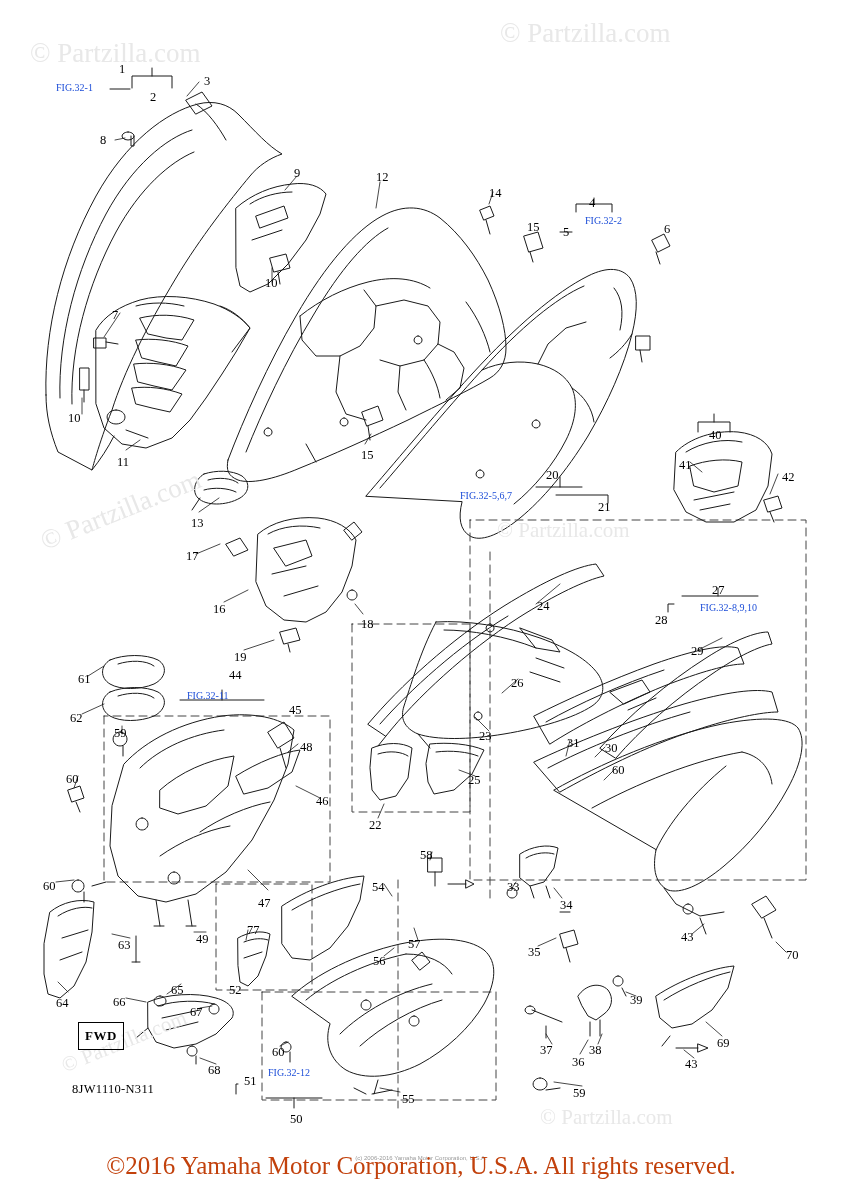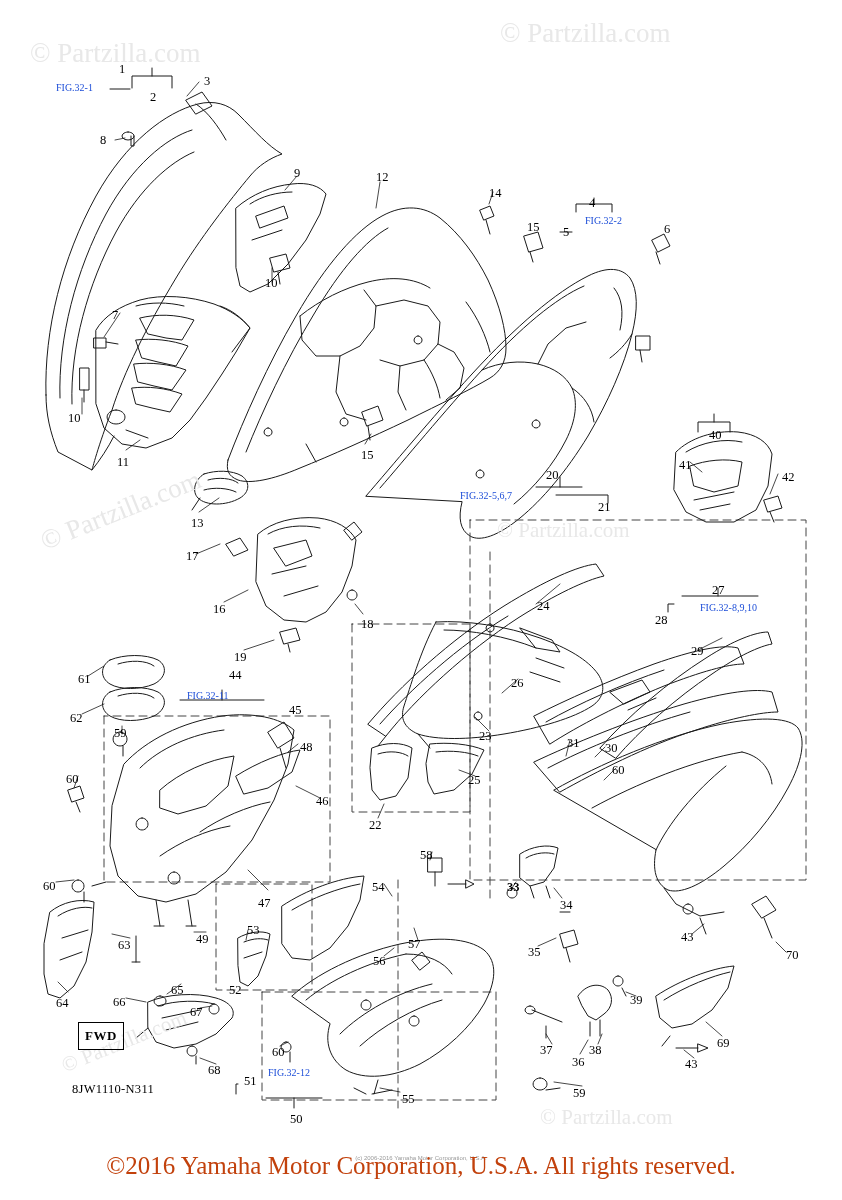--- a/index.html
+++ b/index.html
@@ -526,29 +526,29 @@
     <div class="callout" style="left: 114px; top: 726px;">59</div>
     <div class="callout" style="left: 229px; top: 668px;">44</div>
     <div class="callout" style="left: 289px; top: 703px;">45</div>
     <div class="callout" style="left: 300px; top: 740px;">48</div>
     <div class="callout" style="left: 66px; top: 772px;">60</div>
     <div class="callout" style="left: 316px; top: 794px;">46</div>
     <div class="callout" style="left: 468px; top: 773px;">25</div>
     <div class="callout" style="left: 369px; top: 818px;">22</div>
     <div class="callout" style="left: 258px; top: 896px;">47</div>
     <div class="callout" style="left: 43px; top: 879px;">60</div>
-    <div class="callout" style="left: 507px; top: 880px; font-weight: bold;">33</div>
+    <div class="callout" style="left: 507px; top: 880px;">33</div>
     <div class="callout" style="left: 560px; top: 898px;">34</div>
     <div class="callout" style="left: 420px; top: 848px;">58</div>
     <div class="callout" style="left: 372px; top: 880px;">54</div>
     <div class="callout" style="left: 681px; top: 930px;">43</div>
     <div class="callout" style="left: 786px; top: 948px;">70</div>
     <div class="callout" style="left: 118px; top: 938px;">63</div>
     <div class="callout" style="left: 196px; top: 932px;">49</div>
-    <div class="callout" style="left: 247px; top: 923px;">53</div>
+    <div class="callout" style="left: 247px; top: 923px;">77</div>
     <div class="callout" style="left: 408px; top: 937px;">57</div>
     <div class="callout" style="left: 373px; top: 954px;">56</div>
     <div class="callout" style="left: 528px; top: 945px;">35</div>
     <div class="callout" style="left: 56px; top: 996px;">64</div>
     <div class="callout" style="left: 171px; top: 983px;">65</div>
     <div class="callout" style="left: 113px; top: 995px;">66</div>
     <div class="callout" style="left: 190px; top: 1005px;">67</div>
     <div class="callout" style="left: 229px; top: 983px;">52</div>
     <div class="callout" style="left: 272px; top: 1045px;">60</div>
     <div class="callout" style="left: 540px; top: 1043px; text-align: right;">37</div>

